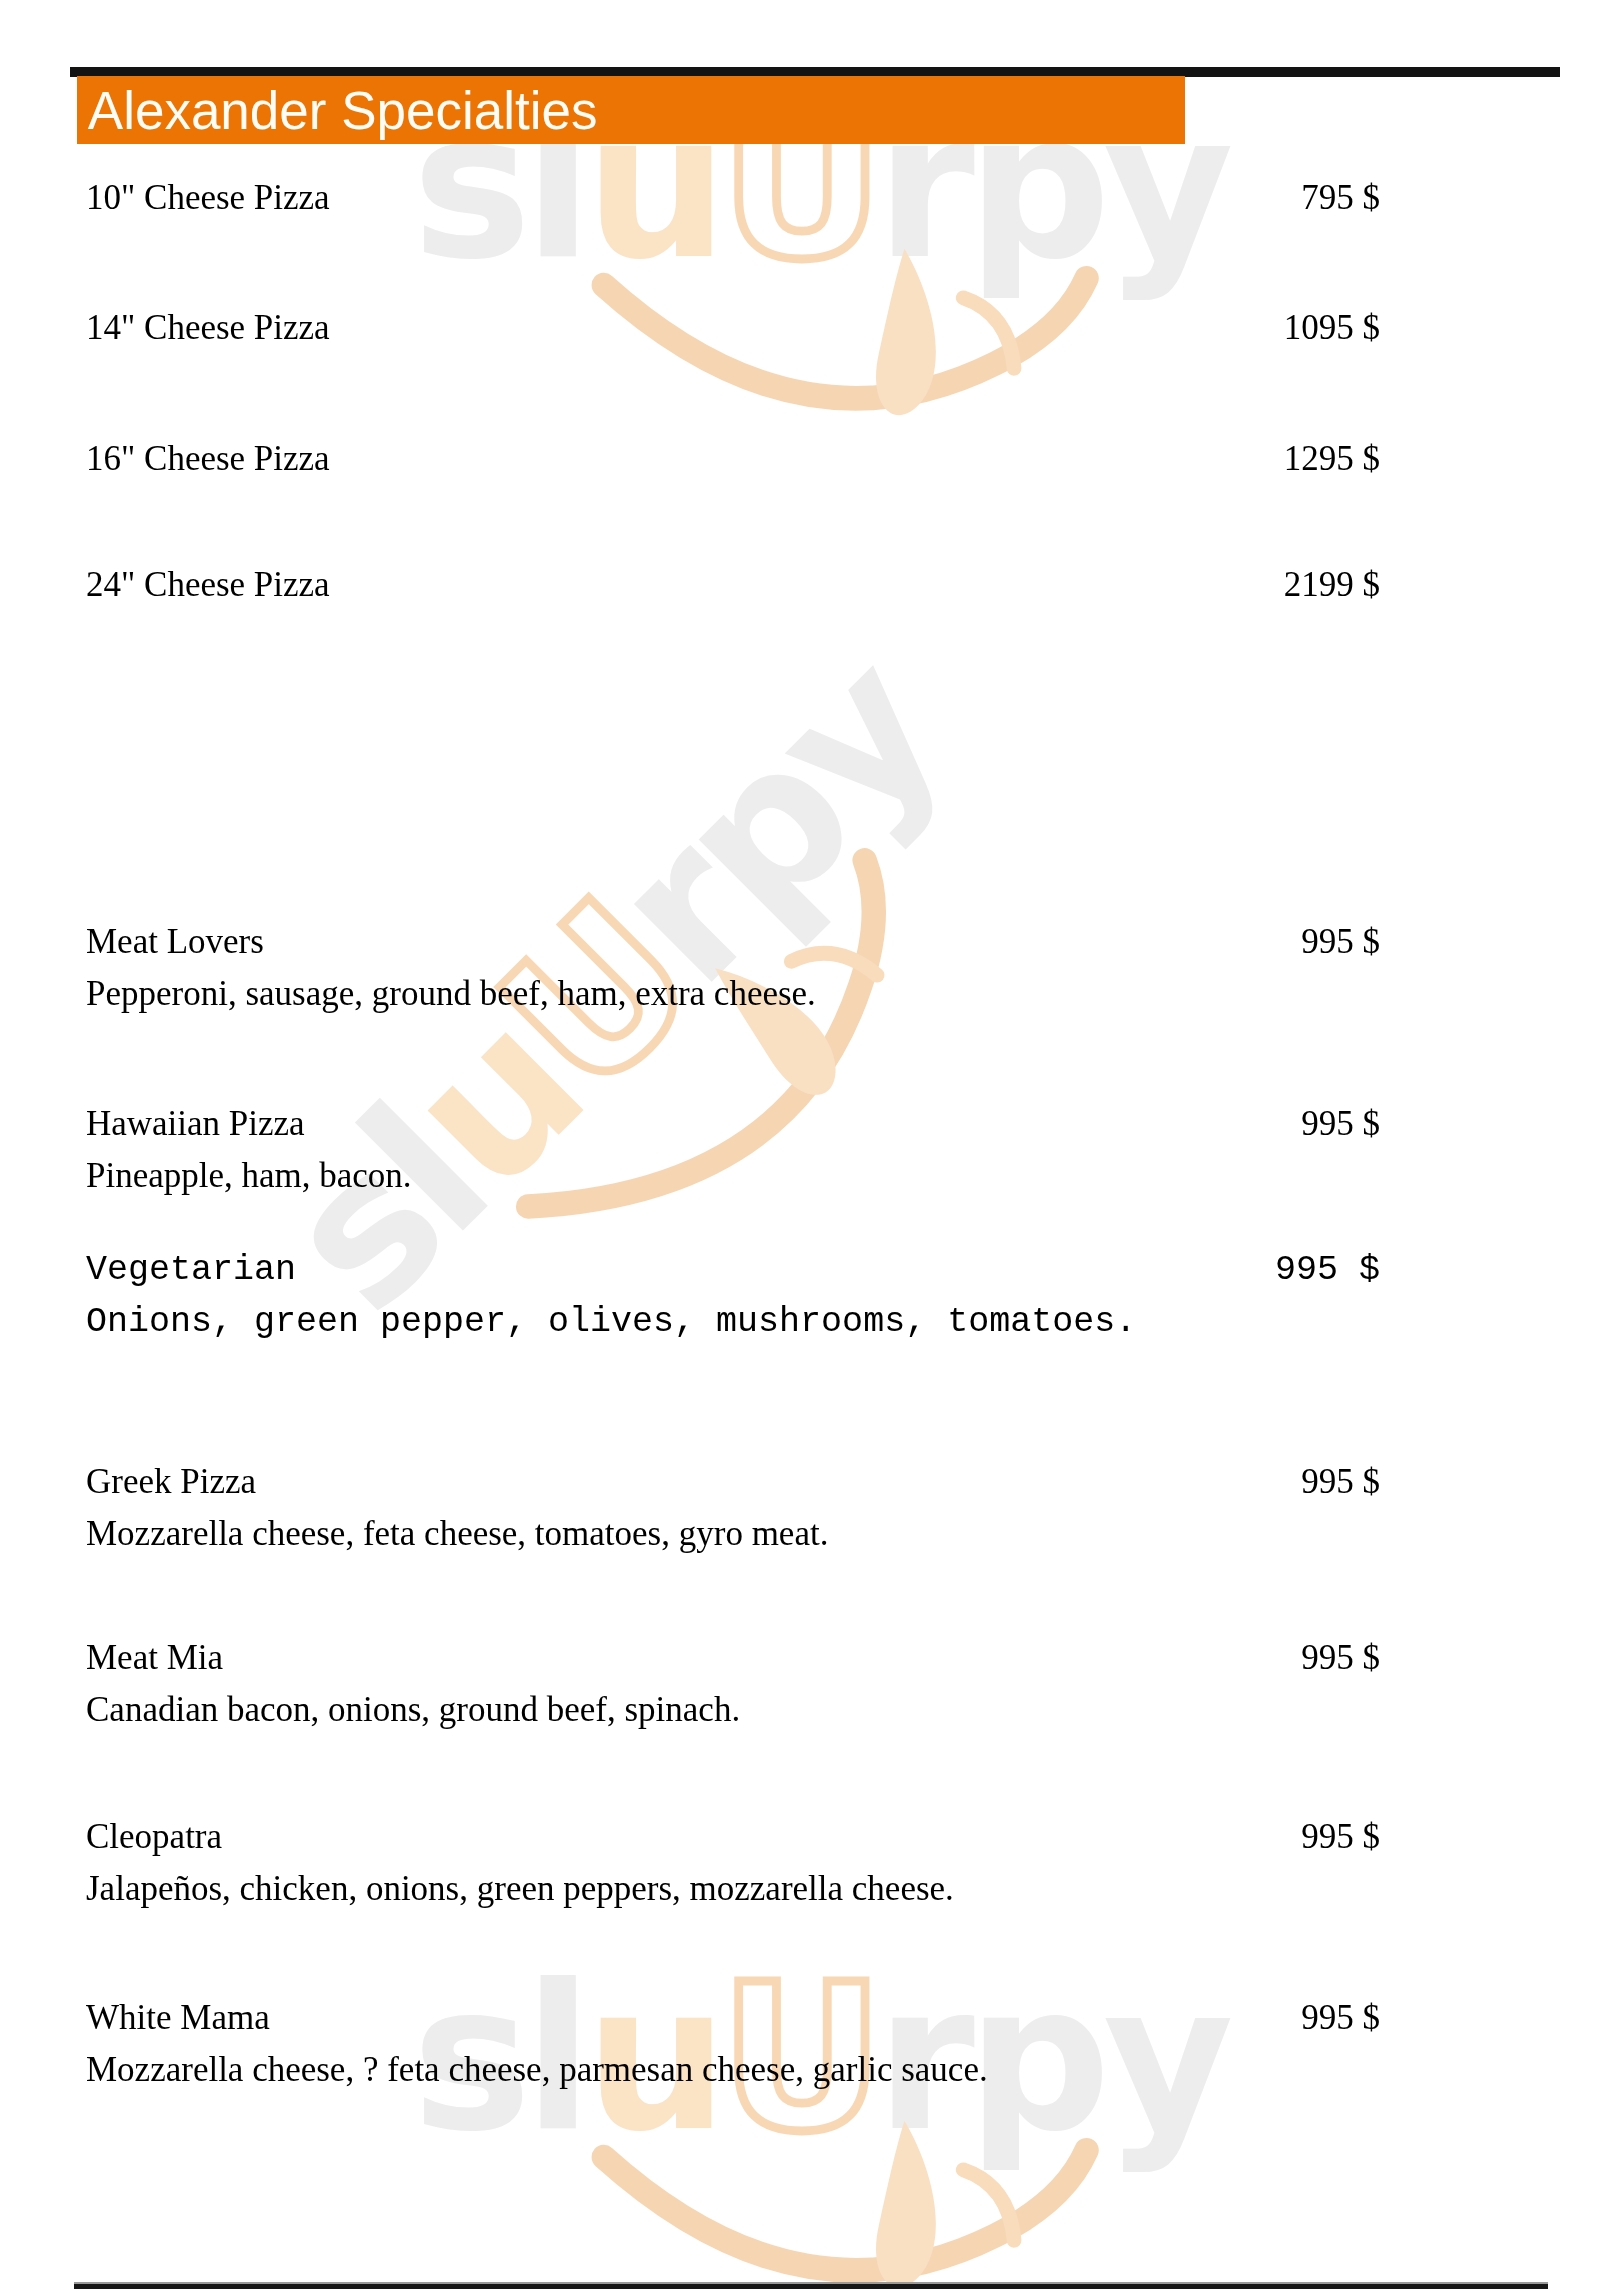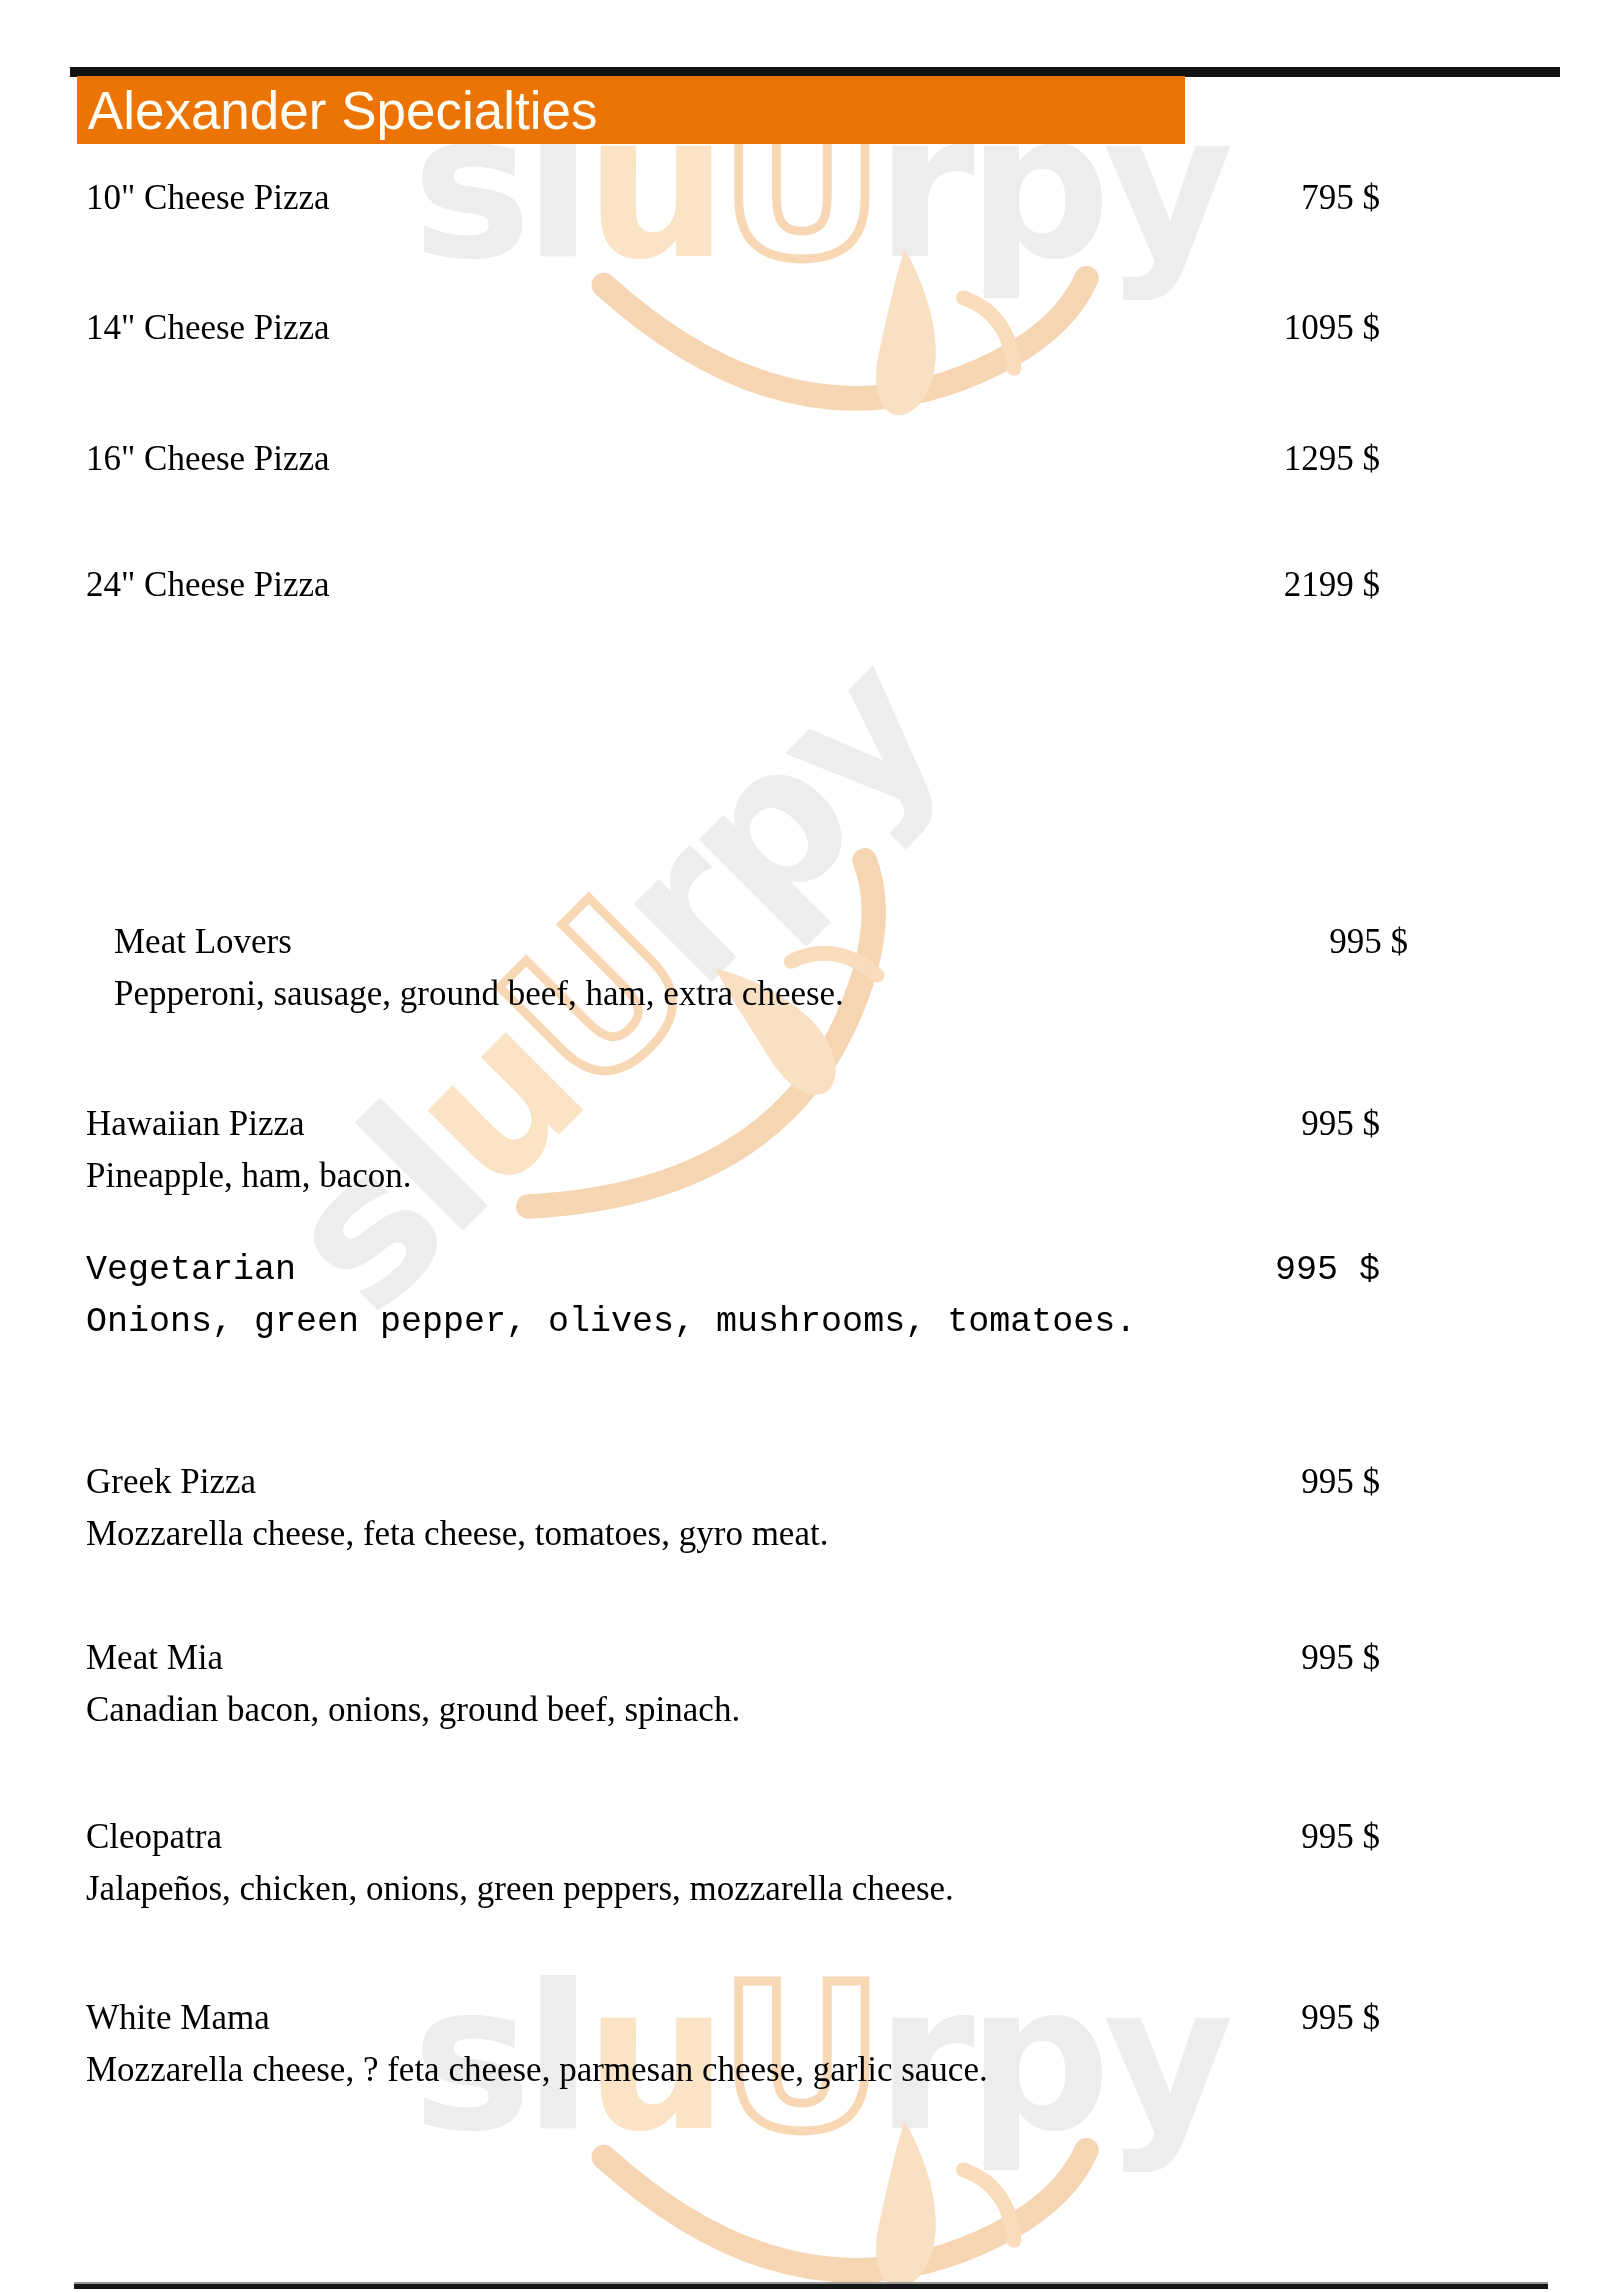--- a/index.html
+++ b/index.html
@@ -92,21 +92,21 @@
       <div class="pr">1095 $</div>
     </div>
     <div class="row" style="top: 433px;">
       <div class="nm">16" Cheese Pizza</div>
       <div class="pr">1295 $</div>
     </div>
     <div class="row" style="top: 559px;">
       <div class="nm">24" Cheese Pizza</div>
       <div class="pr">2199 $</div>
     </div>
-    <div class="row" style="top: 916px; margin-left: 28px;">
+    <div class="row" style="top: 916px;">
       <div class="nm">Meat Lovers</div>
       <div class="ds">Pepperoni, sausage, ground beef, ham, extra cheese.</div>
       <div class="pr">995 $</div>
     </div>
     <div class="row" style="top: 1098px;">
       <div class="nm">Hawaiian Pizza</div>
       <div class="ds">Pineapple, ham, bacon.</div>
       <div class="pr">995 $</div>
     </div>
     <div class="row" style="top: 1244px; font-family: Liberation Mono, monospace;">

